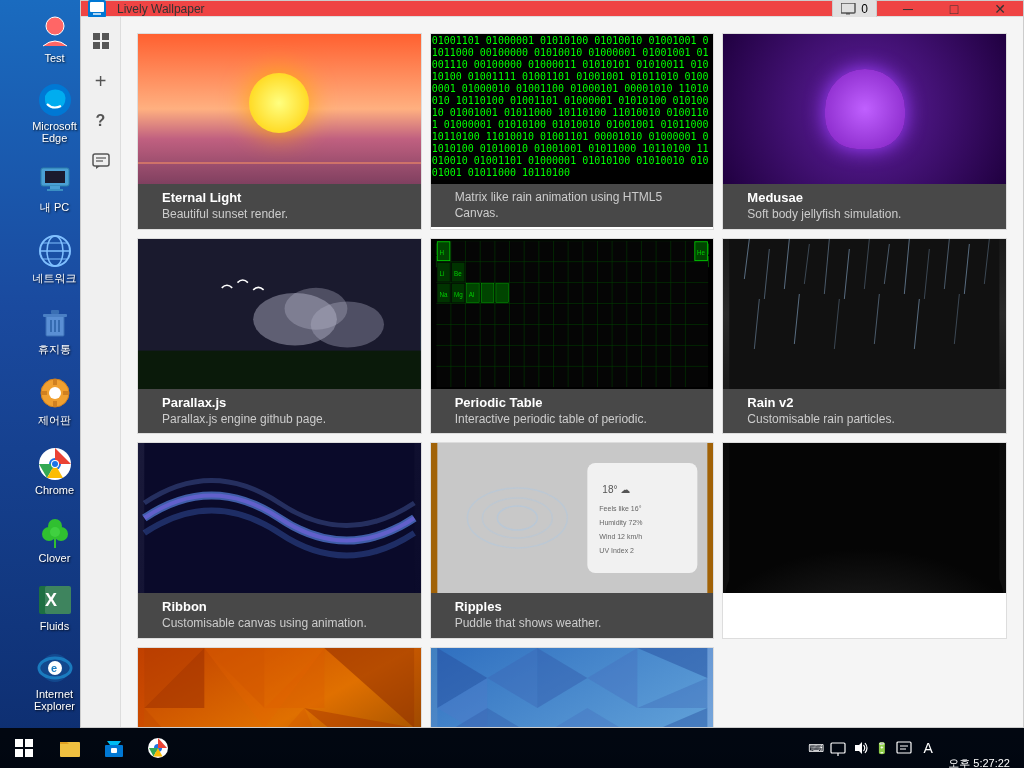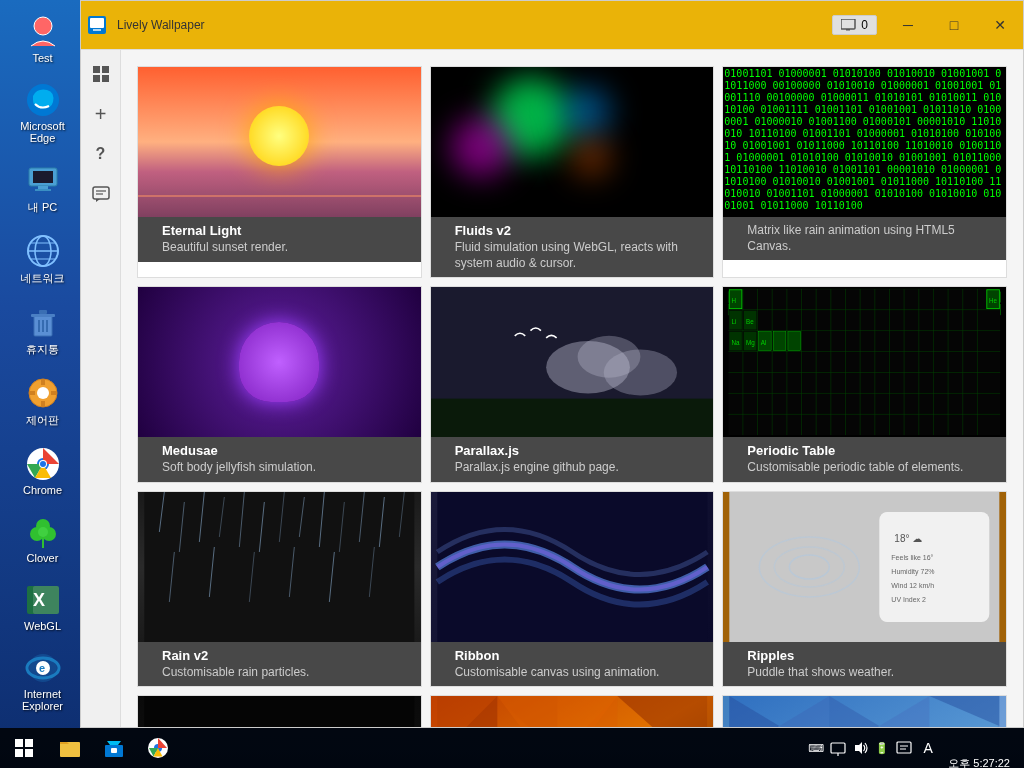--- a/index.html
+++ b/index.html
@@ -16,21 +16,21 @@
     .desktop {
       width: 1024px;
       height: 768px;
       position: relative;
     }
 
     
     .desktop-icons {
       position: absolute;
       top: 10px;
-      left: 10px;
+      left: 22px;
       display: flex;
       flex-direction: column;
       gap: 10px;
     }
     .desktop-icon {
       display: flex;
       flex-direction: column;
       align-items: center;
       width: 65px;
       cursor: pointer;
@@ -120,22 +120,22 @@
       height: 728px;
       background: #f3f3f3;
       border: 1px solid #ccc;
       display: flex;
       flex-direction: column;
       z-index: 10;
     }
 
     
     .window-titlebar {
-      height: 49px;
-      background: #eab308;
+      height: 16px;
+      background: #ef4444;
       display: flex;
       align-items: center;
       border-bottom: 1px solid #ddd;
       flex-shrink: 0;
     }
     .window-titlebar .app-icon-small {
       width: 32px;
       height: 32px;
       display: flex;
       align-items: center;
@@ -476,21 +476,21 @@
     </div>
 
     <div class="desktop-icon">
       <div class="icon-img">
         <svg width="36" height="36" viewBox="0 0 36 36">
           <rect x="2" y="4" width="32" height="28" rx="2" fill="#1d6f42"></rect>
           <rect x="8" y="4" width="26" height="28" rx="2" fill="#fff" opacity="0.15"></rect>
           <text x="8" y="24" font-size="18" font-weight="bold" fill="white" font-family="Arial">X</text>
         </svg>
       </div>
-      <div class="icon-label">WebGL</div>
+      <div class="icon-label">Fluids</div>
     </div>
 
     <div class="desktop-icon">
       <div class="icon-img">
         <svg width="36" height="36" viewBox="0 0 36 36">
           <circle cx="18" cy="18" r="14" fill="#1a7bbf" opacity="0.3"></circle>
           <ellipse cx="18" cy="18" rx="16" ry="10" fill="none" stroke="#1a7bbf" stroke-width="3"></ellipse>
           <circle cx="18" cy="18" r="7" fill="#fff"></circle>
           <text x="14" y="22" font-size="11" fill="#1a7bbf" font-weight="bold" font-family="Arial">e</text>
         </svg>
@@ -558,32 +558,20 @@
             <div class="card-image card-eternal-light">
               <div class="sun-circle"></div>
               <div class="horizon-line"></div>
             </div>
             <div class="card-info">
               <div class="card-title">Eternal Light</div>
               <div class="card-desc">Beautiful sunset render.</div>
             </div>
           </div>
 
-          <div class="wallpaper-card">
-            <div class="card-image card-fluids">
-              <div class="fluid-blob" style="width:80px;height:80px;background:rgba(0,255,100,0.7);top:10px;left:60px;"></div>
-              <div class="fluid-blob" style="width:60px;height:60px;background:rgba(200,0,200,0.6);top:50px;left:20px;"></div>
-              <div class="fluid-blob" style="width:50px;height:50px;background:rgba(0,150,255,0.5);top:20px;left:130px;"></div>
-              <div class="fluid-blob" style="width:40px;height:40px;background:rgba(255,100,0,0.4);top:70px;left:140px;"></div>
-            </div>
-            <div class="card-info">
-              <div class="card-title">Fluids v2</div>
-              <div class="card-desc">Fluid simulation using WebGL, reacts with system audio &amp; cursor.</div>
-            </div>
-          </div>
 
           <div class="wallpaper-card">
             <div class="card-image card-matrix">
               <div class="matrix-text">01001101 01000001 01010100 01010010 01001001 01011000 00100000 01010010 01000001 01001001 01001110 00100000 01000011 01010101 01010011 01010100 01001111 01001101 01001001 01011010 01000001 01000010 01001100 01000101 00001010 11010010 10110100 01001101 01000001 01010100 01010010 01001001 01011000 10110100 11010010 01001101 01000001 01010100 01010010 01001001 01011000 10110100 11010010 01001101 00001010 01000001 01010100 01010010 01001001 01011000 10110100 11010010 01001101 01000001 01010100 01010010 01001001 01011000 10110100</div>
             </div>
             <div class="card-info">
               <div class="card-desc">Matrix like rain animation using HTML5 Canvas.</div>
             </div>
           </div>
 
@@ -690,21 +678,21 @@
                     <text x="17" y="34" font-size="6" fill="#00cc00">Be</text>
                     <text x="3" y="54" font-size="6" fill="#00cc00">Na</text>
                     <text x="17" y="54" font-size="6" fill="#00cc00">Mg</text>
                     <text x="31" y="54" font-size="6" fill="#00cc00">Al</text>
                   </g>
                 </svg>
               </svg>
             </div>
             <div class="card-info">
               <div class="card-title">Periodic Table</div>
-              <div class="card-desc">Customisable periodic table of elements.</div>
+              <div class="card-desc">Interactive periodic table of periodic.</div>
             </div>
           </div>
 
           <div class="wallpaper-card">
             <div class="card-image card-rain">
               <svg width="100%" height="100%" viewBox="0 0 270 150">
                 <rect width="270" height="150" fill="#111"></rect>
 
                 <line x1="20" y1="0" x2="15" y2="40" stroke="rgba(160,200,240,0.5)" stroke-width="1"></line>
                 <line x1="40" y1="10" x2="35" y2="60" stroke="rgba(160,200,240,0.4)" stroke-width="1"></line>

